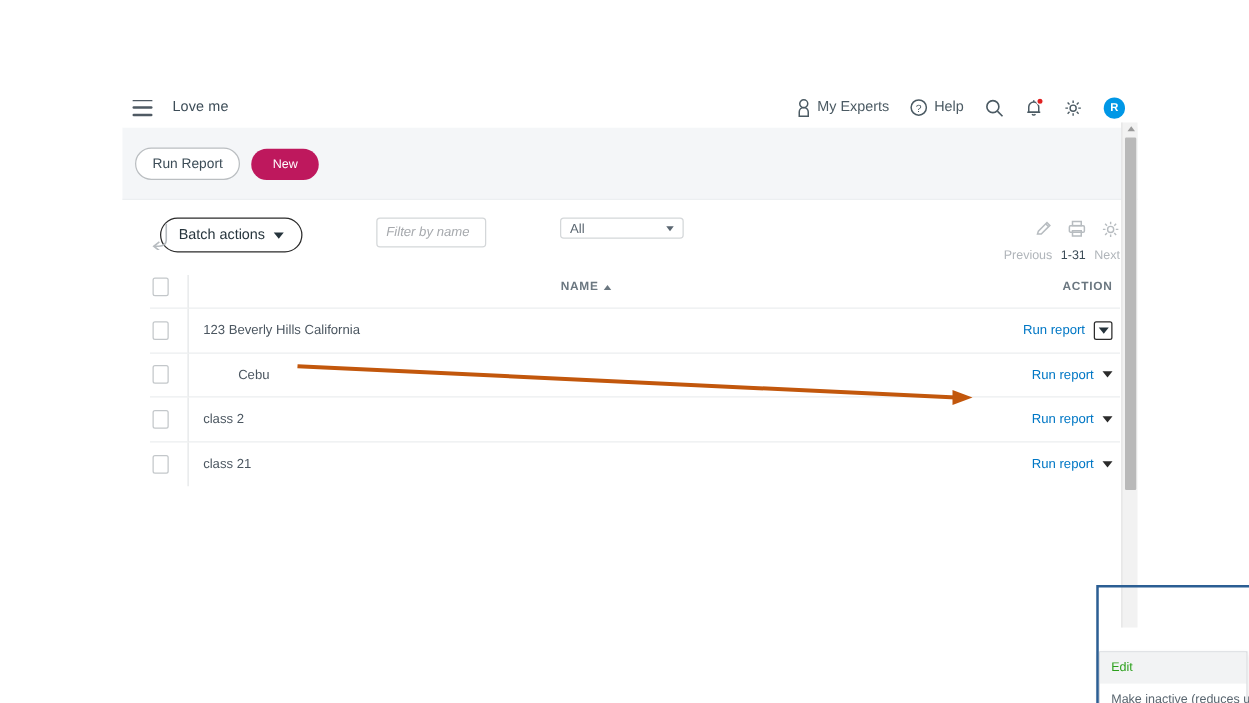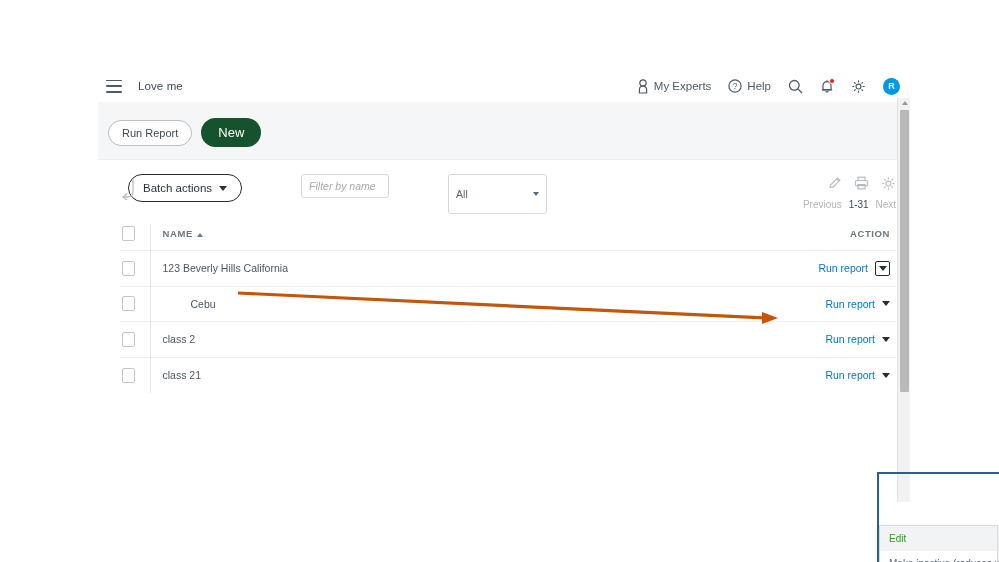--- a/index.html
+++ b/index.html
@@ -71,22 +71,22 @@
     cursor: pointer; display:flex; align-items:center; gap:2px;
   }
   .breadcrumb .chev { font-size: 10px; }
   .header-buttons { display: flex; align-items: center; gap: 9px; margin-top: 8px; }
   .btn-outline {
     border: 1px solid #babec1; border-radius: 16px; background: #fff;
     color: #3c4c57; font-size: 11px; padding: 6px 13px; cursor: pointer;
     font-family: inherit;
   }
   .btn-green {
-    border: none; border-radius: 16px; background: #14532d;
-    color: #fff; font-size: 13px; padding: 7px 17px; cursor: pointer;
+    border: none; border-radius: 16px; background: #be185d;
+    color: #fff; font-size: 10px; padding: 7px 17px; cursor: pointer;
     font-family: inherit;
   }
 
   
   .toolbar {
     position: relative;
     padding: 14px 14px 6px 30px;
     display: flex; align-items: flex-start; gap: 46px;
   }
   .curve-arrow { position: absolute; left: 22px; top: 18px; }
@@ -100,21 +100,21 @@
     border-right: 4px solid transparent; border-top: 5px solid #26343c;
   }
   .filter-input {
     margin-left: 13px; width: 88px; height: 24px;
     border: 1px solid #d4d7d9; border-radius: 3px; background: #fff;
     font-size: 10.5px; color: #8d9096; padding: 0 7px;
     font-family: inherit; outline: none;
   }
   .filter-input::placeholder { color: #a6a9ad; font-style: italic; }
   .select-box {
-    margin-left: 13px; width: 99px; height: 40px;
+    margin-left: 13px; width: 99px; height: 17px;
     border: 1px solid #d4d7d9; border-radius: 3px; background: #fff;
     font-size: 10.5px; color: #5a6670; padding: 0 7px;
     display:flex; align-items:center; justify-content:space-between; cursor:pointer;
   }
   .select-caret {
     width: 0; height: 0; border-left: 3.5px solid transparent;
     border-right: 3.5px solid transparent; border-top: 4.5px solid #5a6670;
   }
   .toolbar-right { margin-left: auto; text-align: right; padding-top: 2px; }
   .tool-icons { display: flex; justify-content: flex-end; gap: 12px; }
@@ -126,21 +126,21 @@
   .table-wrap { position: relative; padding: 4px 14px 0 22px; }
   table { width: 100%; border-collapse: collapse; table-layout: fixed; }
   th, td { text-align: left; vertical-align: middle; }
   th.col-check, td.col-check { width: 30px; padding-left: 2px; }
   th.col-name, td.col-name { padding-left: 12px; border-left: 1px solid #e3e6e8; }
   th.col-action, td.col-action { width: 120px; text-align: right; padding-right: 6px; }
   thead th {
     font-size: 9.5px; color: #6b7780; font-weight: bold;
     letter-spacing: .6px; padding-bottom: 9px; padding-top: 2px;
   }
-  thead th.col-name { text-transform: uppercase; }
+  thead th.col-name { text-transform: uppercase; text-align: center; }
   .sort-caret {
     display:inline-block; width:0; height:0; margin-left:4px;
     border-left: 3px solid transparent; border-right: 3px solid transparent;
     border-bottom: 4px solid #6b7780;
   }
   tbody tr { border-top: 1px solid #eceef0; height: 35.5px; }
   tbody td { font-size: 10.5px; color: #4b5660; }
   .checkbox {
     width: 13px; height: 15px; border: 1px solid #c3c7ca; border-radius: 2px;
     background: #fff; cursor: pointer; display:block;

